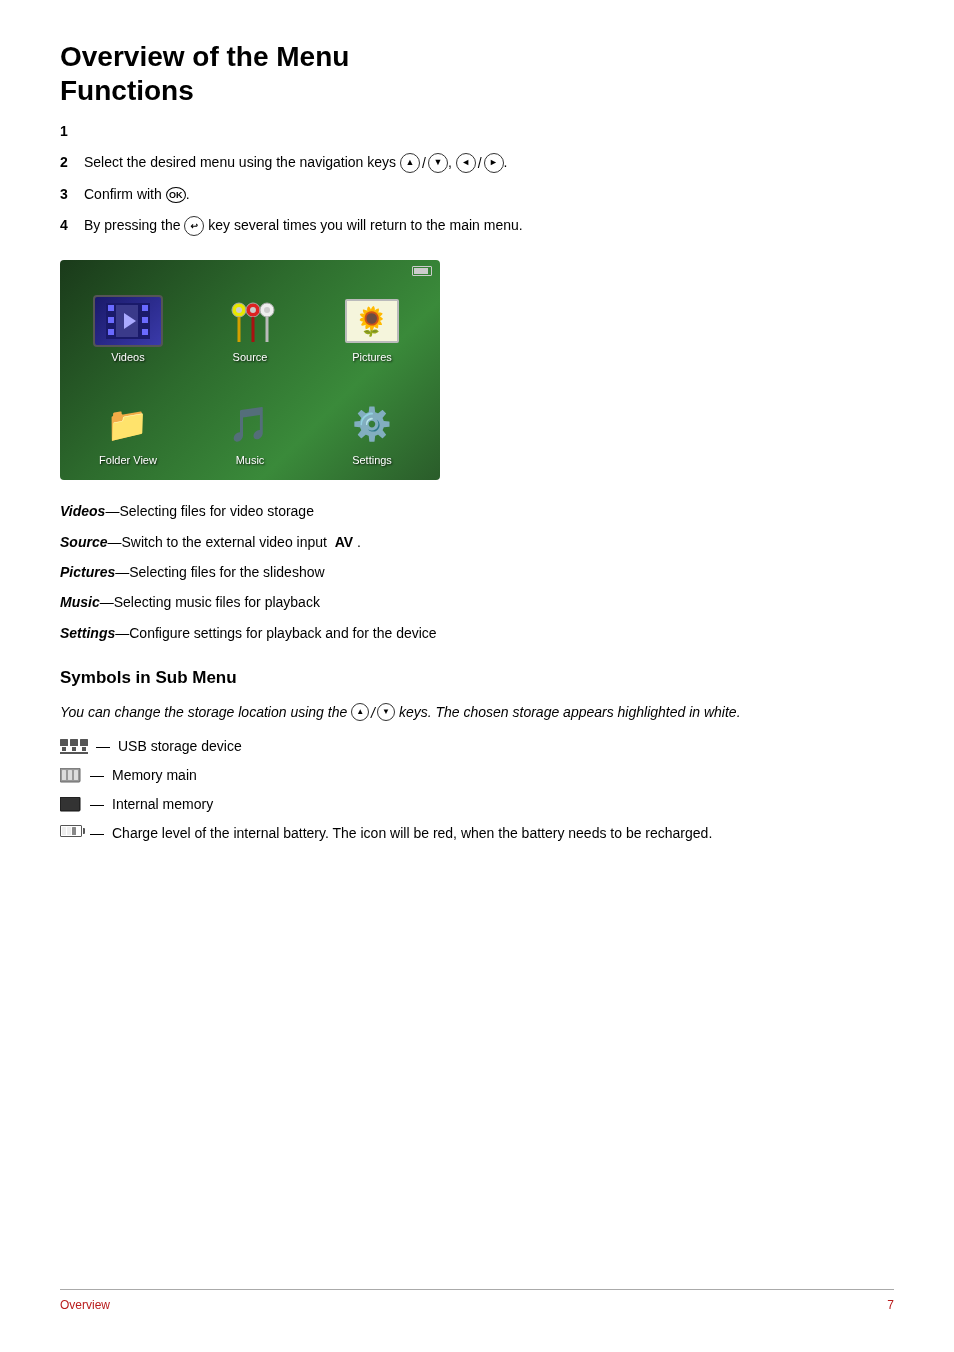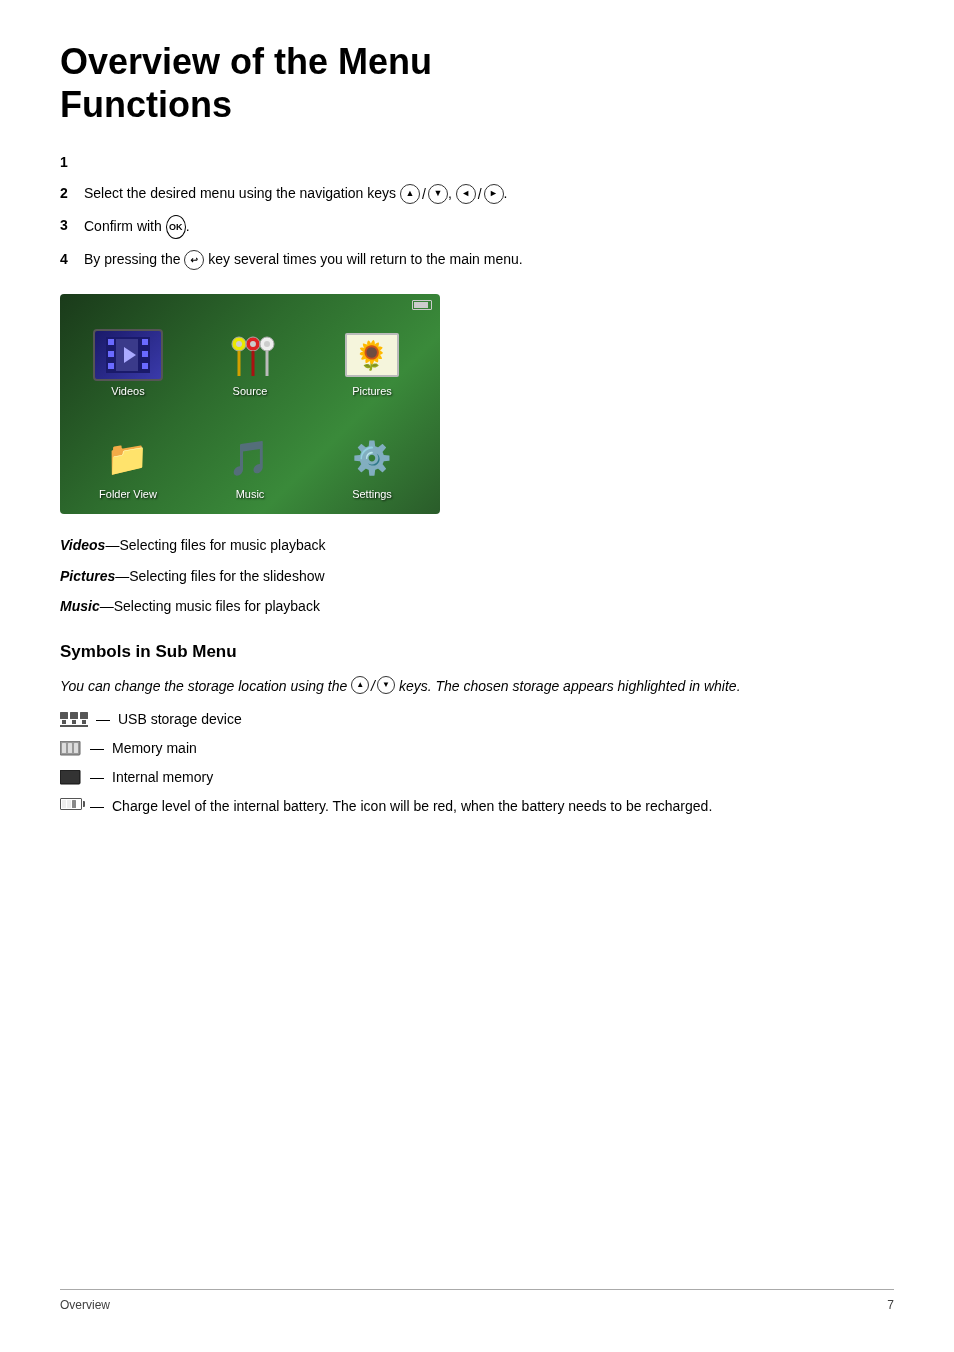--- a/index.html
+++ b/index.html
@@ -10,24 +10,24 @@
       color: #000;
       width: 954px;
       min-height: 1352px;
       position: relative;
     }
     .page {
       padding: 40px 60px 60px 60px;
       max-width: 954px;
     }
     h1 {
-      font-size: 36px;
+      font-size: 28px;
       font-weight: bold;
       line-height: 1.2;
-      margin-bottom: 26px;
+      margin-bottom: 14px;
     }
     .numbered-list {
       list-style: none;
       margin-bottom: 24px;
     }
     .numbered-list li {
       display: flex;
       gap: 10px;
       margin-bottom: 10px;
       text-align: justify;
@@ -104,21 +104,21 @@
       font-style: italic;
       font-weight: bold;
     }
     .ok-badge {
       display: inline-flex;
       align-items: center;
       justify-content: center;
       border: 1.5px solid #000;
       border-radius: 50%;
       width: 20px;
-      height: 24px;
+      height: 16px;
       font-size: 9px;
       font-weight: bold;
       vertical-align: middle;
       line-height: 1;
     }
     .symbols-section h2 {
       font-size: 17px;
       font-weight: bold;
       margin-bottom: 14px;
     }
@@ -144,21 +144,21 @@
     .footer-line {
       position: absolute;
       bottom: 40px;
       left: 60px;
       right: 60px;
       border-top: 1px solid #aaa;
       padding-top: 8px;
       display: flex;
       justify-content: space-between;
       font-size: 12px;
-      color: #404040;
+      color: #b91c1c;
     }
     .charge-battery {
       display: inline-flex;
       align-items: center;
       border: 1.5px solid #555;
       width: 22px;
       height: 12px;
       padding: 1px 1px;
       gap: 1px;
       position: relative;
@@ -301,27 +301,33 @@
 
       <div class="menu-cell">
         <div class="menu-icon" style="width:70px; height:52px; display:flex; align-items:center; justify-content:center; font-size:32px;">⚙️</div>
         <span class="menu-label">Settings</span>
       </div>
     </div>
   </div>
 
   <div class="descriptions">
     <p>
-      <span class="term">Videos</span><span>—Selecting files for music playback</span>
+      <span class="term">Videos</span><span>—Selecting files for video storage</span>
+    </p>
+    <p>
+      <span class="term">Source</span><span>—Switch to the external video input &nbsp;<strong>AV</strong> .</span>
     </p>
     <p>
       <span class="term">Pictures</span><span>—Selecting files for the slideshow</span>
     </p>
     <p>
       <span class="term">Music</span><span>—Selecting music files for playback</span>
+    </p>
+    <p>
+      <span class="term">Settings</span><span>—Configure settings for playback and for the device</span>
     </p>
   </div>
 
   <div class="symbols-section">
     <h2>Symbols in Sub Menu</h2>
     <p class="intro">
       You can change the storage location using the
       <span class="multi-icon">
         <span class="btn-circle" style="width:18px;height:18px;font-size:8px;">▲</span>
           <span>/</span>

